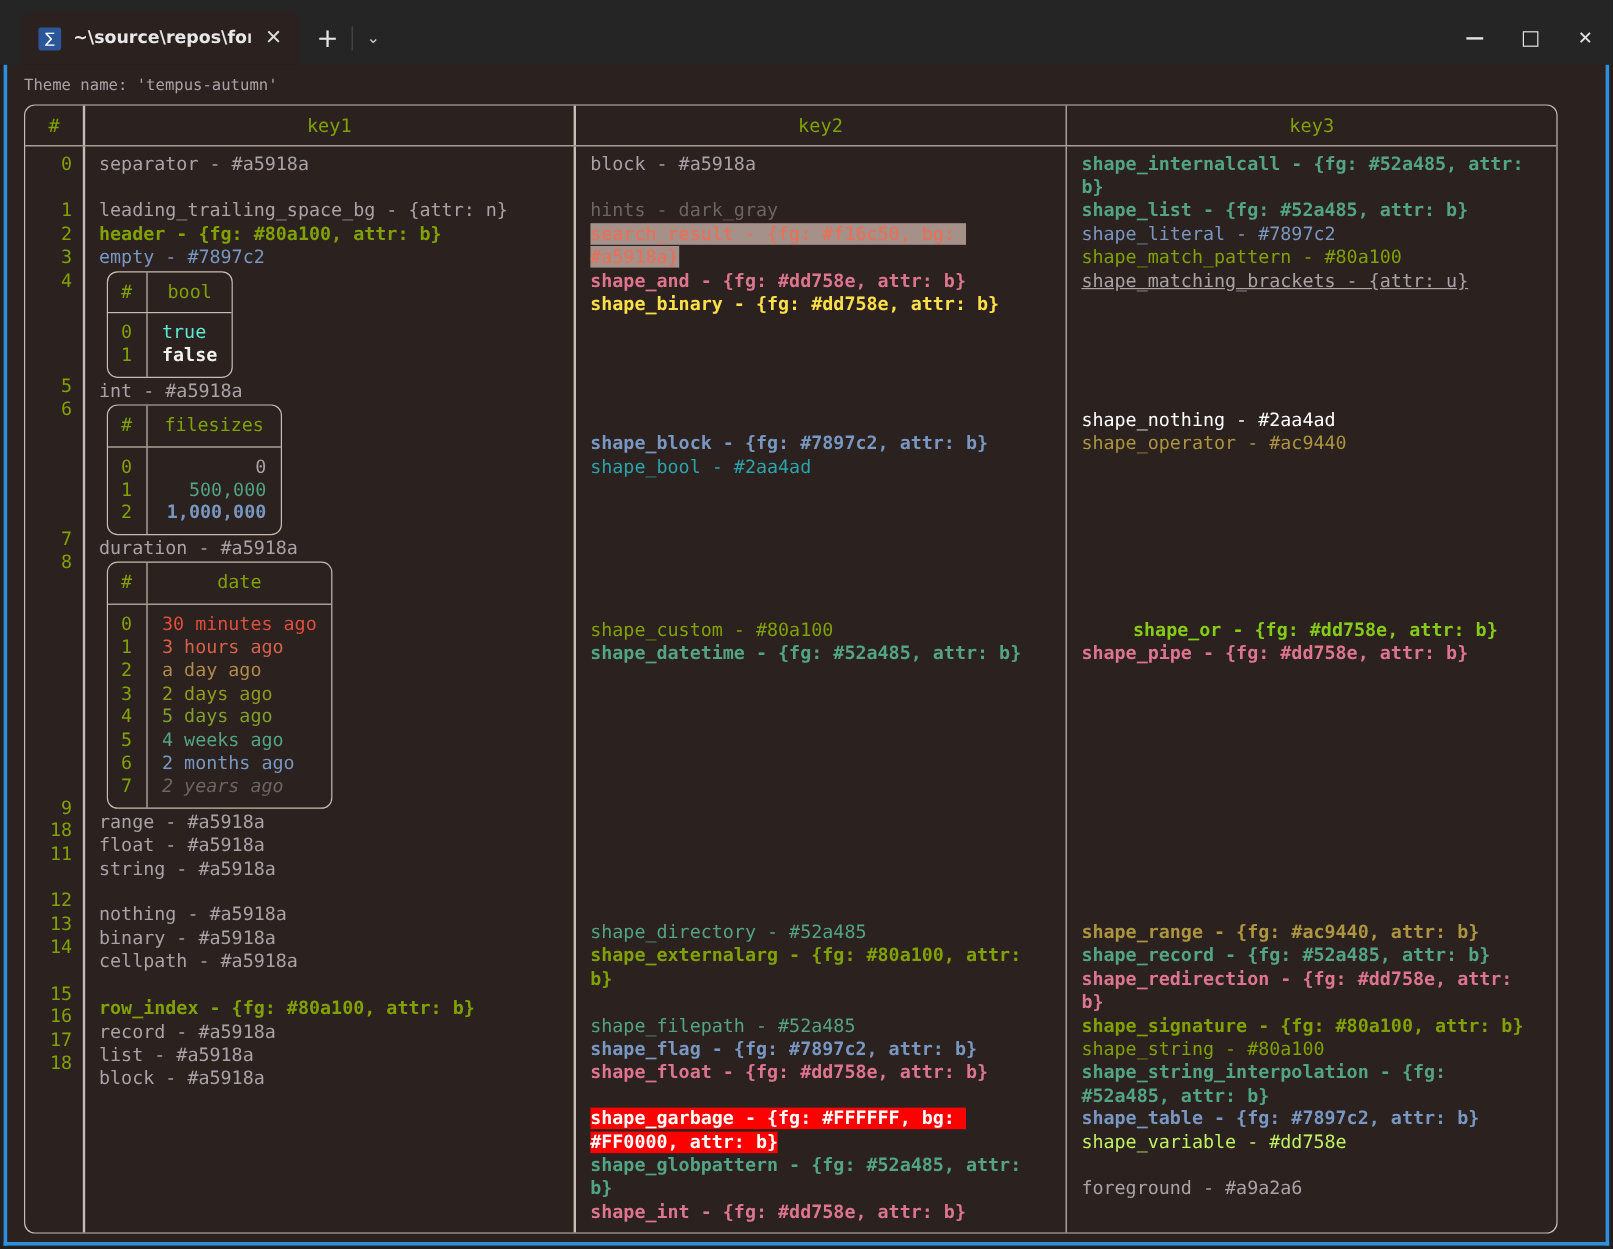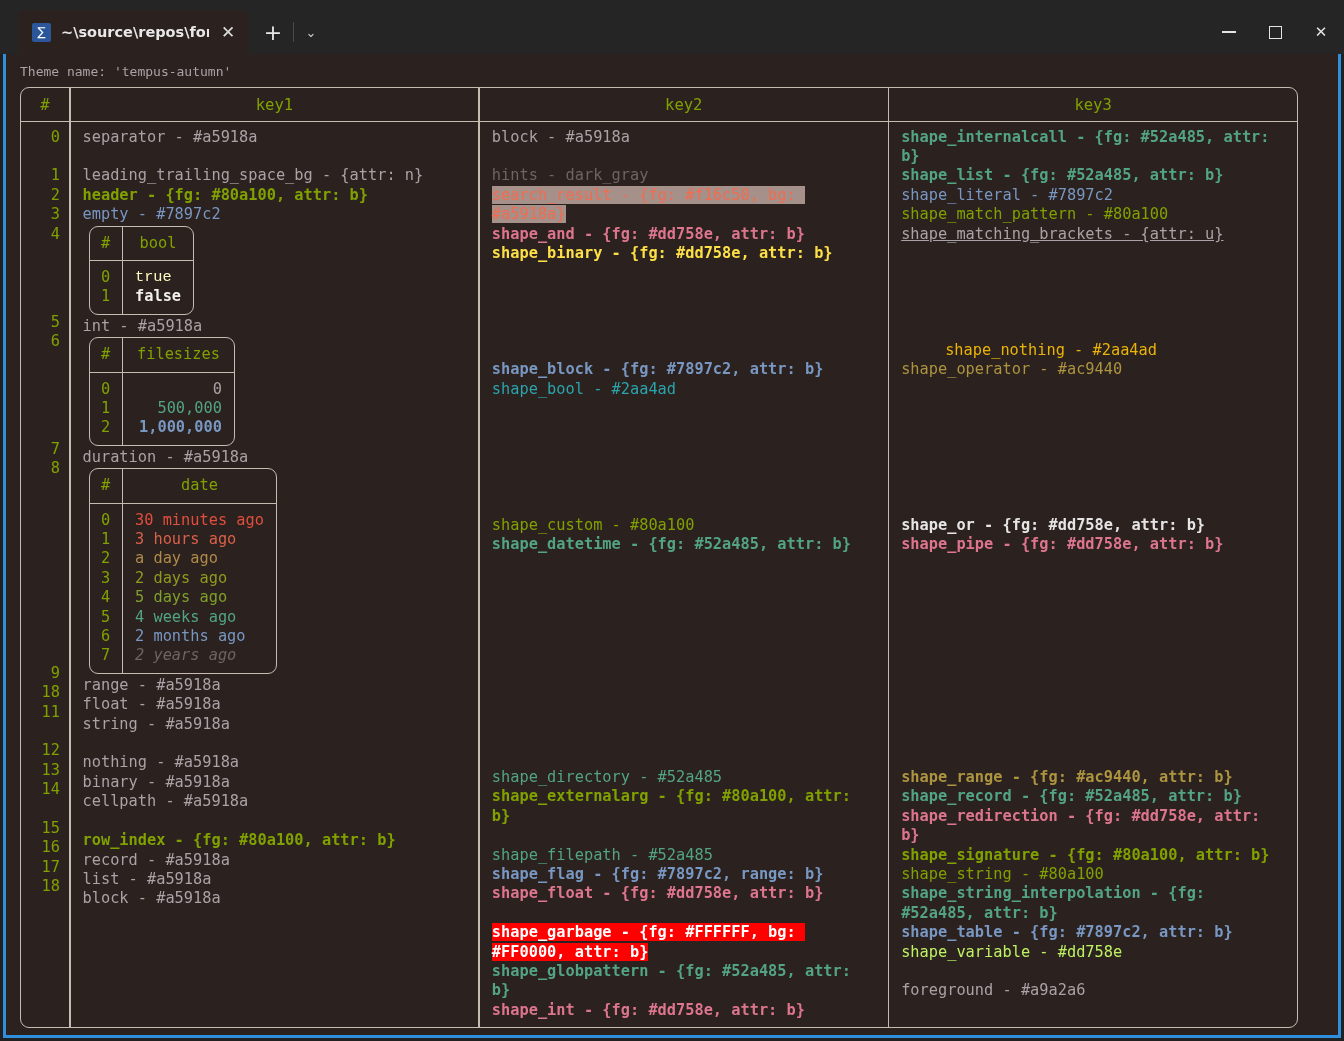--- a/index.html
+++ b/index.html
@@ -230,21 +230,21 @@
                   <div class="sub-c2 sub-pad">
                     <div class="sub-hdrtxt">bool</div>
                   </div>
                 </div><div class="sub-rows">
                   <div class="sub-c1 sub-pad">
                     <div class="sub-line" style="padding: 0px; color: rgb(128, 161, 0);">0</div>
                     <div class="sub-line" style="padding: 0px; color: rgb(128, 161, 0);">1</div>
                   </div>
                   <div class="vline"></div>
                   <div class="sub-c2 sub-pad">
-                    <div class="sub-line" style="color: #fef9c3; font-family: Liberation Mono, monospace;">true</div>
+                    <div class="sub-line" style="color: #5eead4;">true</div>
                     <div class="sub-line" style="color: rgb(242, 240, 236); font-weight: bold;">false</div>
                   </div>
                 </div></div><div class="ln"><span style="color: rgb(169, 162, 166);">int - #a5918a</span></div><div class="subtbl"><div class="sub-hdr">
                   <div class="sub-c1 sub-pad">
                     <div class="sub-line" style="padding: 0px;">#</div>
                   </div>
                   <div class="vline"></div>
                   <div class="sub-c2 sub-pad">
                     <div class="sub-hdrtxt">filesizes</div>
                   </div>
@@ -322,49 +322,49 @@
               <div class="ln blank">&nbsp;</div>
               <div class="ln blank">&nbsp;</div>
               <div class="ln blank">&nbsp;</div>
               <div class="ln blank">&nbsp;</div>
               <div class="ln blank">&nbsp;</div>
               <div class="ln blank">&nbsp;</div>
               <div class="ln"><span style="color: rgb(82, 164, 133);">shape_directory - #52a485</span></div>
               <div class="ln"><span class="bold" style="color: rgb(128, 161, 0);">shape_externalarg - {fg: #80a100, attr: b}</span></div>
               <div class="ln blank">&nbsp;</div>
               <div class="ln"><span style="color: rgb(82, 164, 133);">shape_filepath - #52a485</span></div>
-              <div class="ln"><span class="bold" style="color: rgb(120, 151, 194);">shape_flag - {fg: #7897c2, range: b}</span></div>
+              <div class="ln"><span class="bold" style="color: rgb(120, 151, 194);">shape_flag - {fg: #7897c2, attr: b}</span></div>
               <div class="ln"><span class="bold" style="color: rgb(221, 117, 142);">shape_float - {fg: #dd758e, attr: b}</span></div>
               <div class="ln blank">&nbsp;</div>
               <div class="ln"><span class="bold" style="color: rgb(255, 255, 255); background: rgb(255, 0, 0);">shape_garbage - {fg: #FFFFFF, bg: #FF0000, attr: b}</span></div>
               <div class="ln"><span class="bold" style="color: rgb(82, 164, 133);">shape_globpattern - {fg: #52a485, attr: b}</span></div>
               <div class="ln"><span class="bold" style="color: rgb(221, 117, 142);">shape_int - {fg: #dd758e, attr: b}</span></div>
             </div>
           <div class="vline"></div>
           <div class="cell k" id="key3-col">
               <div class="ln"><span class="bold" style="color: rgb(82, 164, 133);">shape_internalcall - {fg: #52a485, attr: b}</span></div>
               <div class="ln"><span class="bold" style="color: rgb(82, 164, 133);">shape_list - {fg: #52a485, attr: b}</span></div>
               <div class="ln"><span style="color: rgb(120, 151, 194);">shape_literal - #7897c2</span></div>
               <div class="ln"><span style="color: rgb(128, 161, 0);">shape_match_pattern - #80a100</span></div>
               <div class="ln"><span class="uline" style="color: rgb(169, 162, 166);">shape_matching_brackets - {attr: u}</span></div>
               <div class="ln blank">&nbsp;</div>
               <div class="ln blank">&nbsp;</div>
               <div class="ln blank">&nbsp;</div>
               <div class="ln blank">&nbsp;</div>
               <div class="ln blank">&nbsp;</div>
-              <div class="ln"><span style="color: #eab308; margin-left: 44px;">shape_nothing - #2aa4ad</span></div>
+              <div class="ln"><span style="color: #ffffff;">shape_nothing - #2aa4ad</span></div>
               <div class="ln"><span style="color: rgb(172, 148, 64);">shape_operator - #ac9440</span></div>
               <div class="ln blank">&nbsp;</div>
               <div class="ln blank">&nbsp;</div>
               <div class="ln blank">&nbsp;</div>
               <div class="ln blank">&nbsp;</div>
               <div class="ln blank">&nbsp;</div>
               <div class="ln blank">&nbsp;</div>
               <div class="ln blank">&nbsp;</div>
-              <div class="ln"><span class="bold" style="color: #e5e5e5;">shape_or - {fg: #dd758e, attr: b}</span></div>
+              <div class="ln"><span class="bold" style="color: #84cc16; margin-left: 43px;">shape_or - {fg: #dd758e, attr: b}</span></div>
               <div class="ln"><span class="bold" style="color: rgb(221, 117, 142);">shape_pipe - {fg: #dd758e, attr: b}</span></div>
               <div class="ln blank">&nbsp;</div>
               <div class="ln blank">&nbsp;</div>
               <div class="ln blank">&nbsp;</div>
               <div class="ln blank">&nbsp;</div>
               <div class="ln blank">&nbsp;</div>
               <div class="ln blank">&nbsp;</div>
               <div class="ln blank">&nbsp;</div>
               <div class="ln blank">&nbsp;</div>
               <div class="ln blank">&nbsp;</div>

